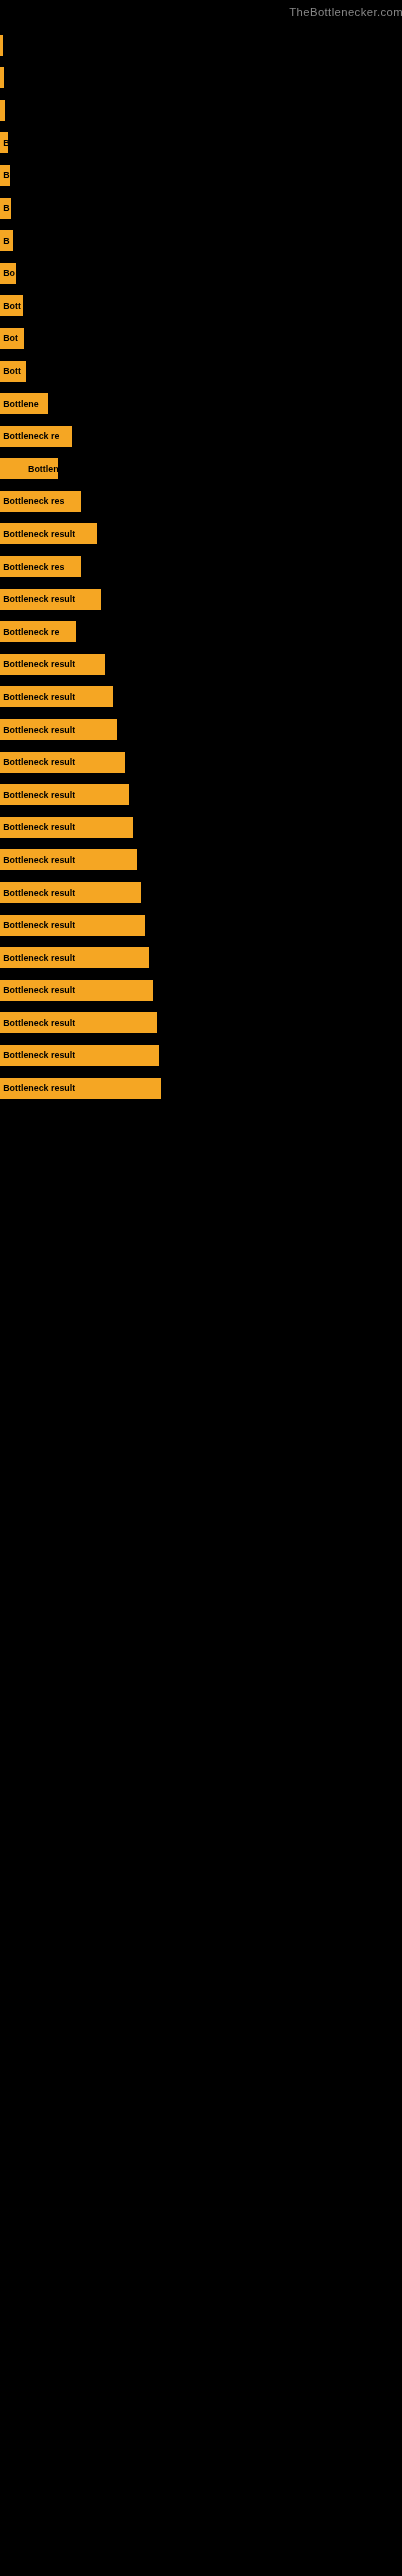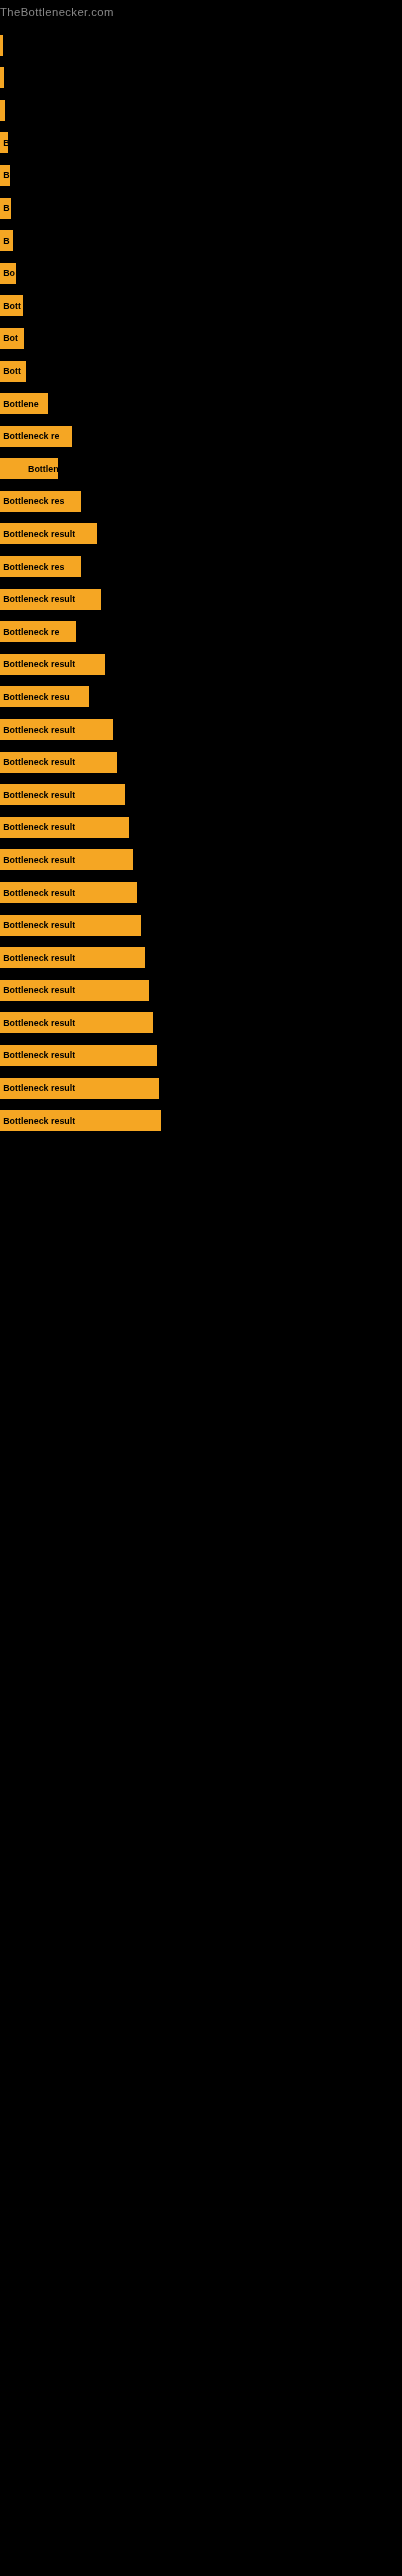--- a/index.html
+++ b/index.html
@@ -10,21 +10,21 @@
     body {
       background-color: #000;
       width: 403px;
       min-height: 2576px;
       font-family: Arial, sans-serif;
       position: relative;
     }
     .site-title {
       color: #888;
       font-size: 11.3px;
-      text-align: left;
+      text-align: right;
       padding: 6.4px 0 3.2px 0;
       letter-spacing: 0.4px;
     }
     .bars-container {
       padding: 8px 0 0 0;
       display: flex;
       flex-direction: column;
       gap: 0;
     }
     .bar-row {
@@ -149,25 +149,20 @@
       <div class="bar" style="width: 76px;">
         <span class="bar-label">Bottleneck re</span>
       </div>
     </div>
     <div class="bar-row">
       <div class="bar" style="width: 105px;">
         <span class="bar-label">Bottleneck result</span>
       </div>
     </div>
     <div class="bar-row">
-      <div class="bar" style="width: 89px;">
-        <span class="bar-label">Bottleneck resu</span>
-      </div>
-    </div>
-    <div class="bar-row">
       <div class="bar" style="width: 113px;">
         <span class="bar-label">Bottleneck result</span>
       </div>
     </div>
     <div class="bar-row">
       <div class="bar" style="width: 117px;">
         <span class="bar-label">Bottleneck result</span>
       </div>
     </div>
     <div class="bar-row">

